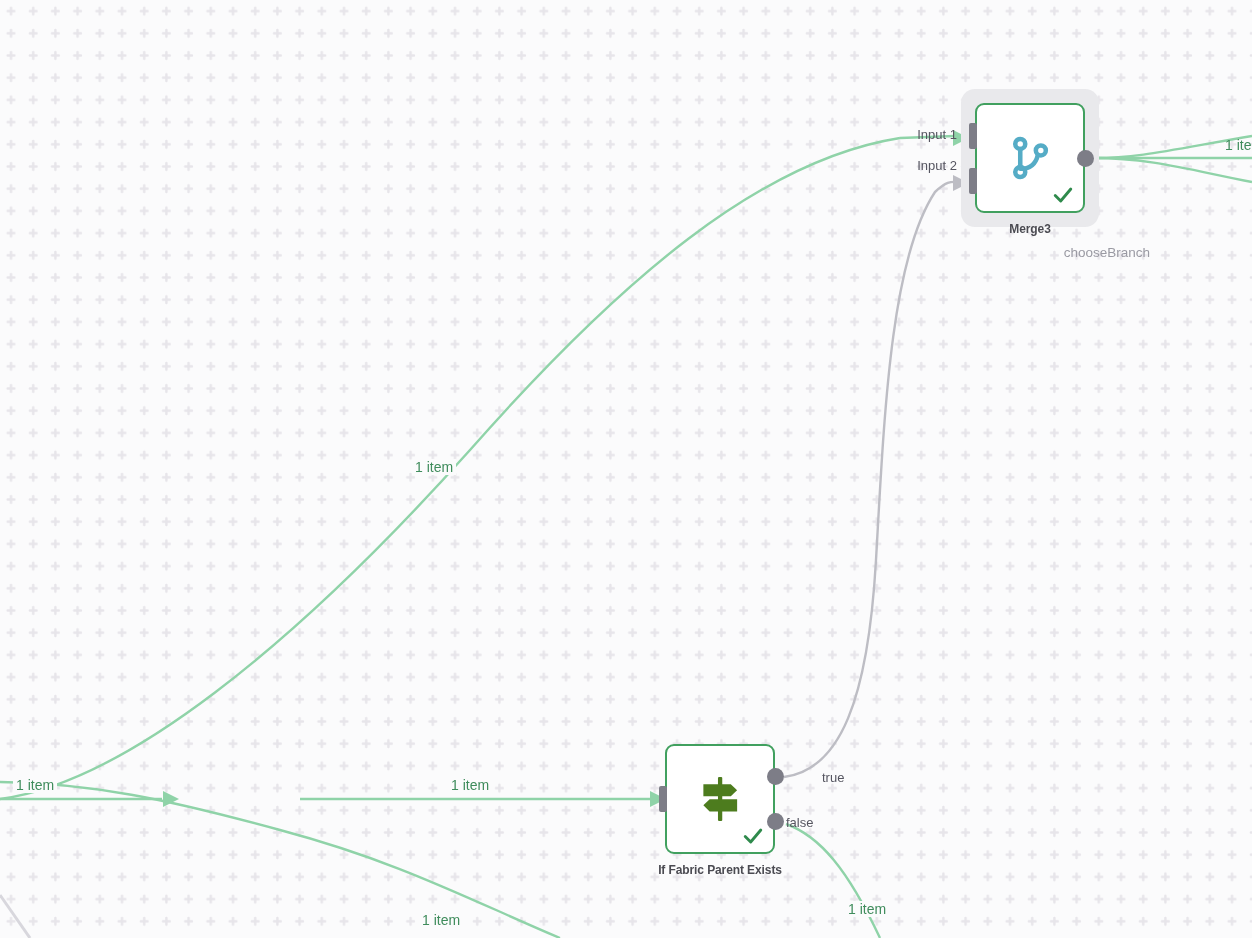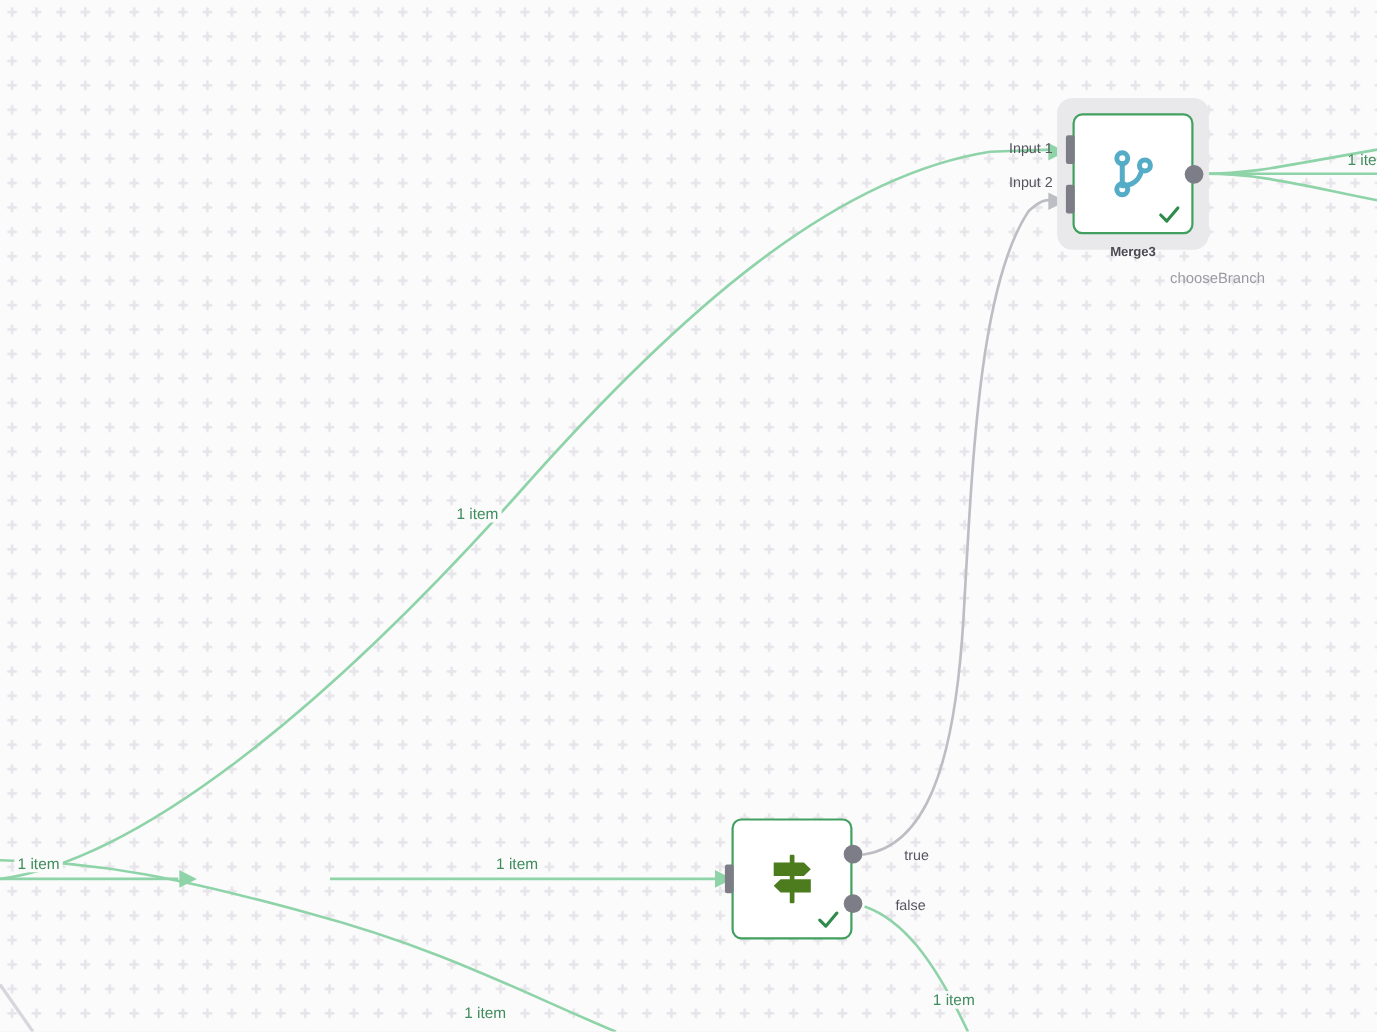--- a/index.html
+++ b/index.html
@@ -243,17 +243,18 @@
         <path d="M3.5 12.5 L9.5 18.5 L20.5 5.5"></path>
       </svg>
     </div>
 
     <div class="port-in" style="left:-6px; top:42px;"></div>
 
     <div class="port-out" style="left:102px; top:24px;"></div>
     <div class="port-out" style="left:102px; top:69px;"></div>
 
     <div class="port-label" style="left:137px; top:26px;margin-left:20px;">true</div>
-    <div class="port-label" style="left:121px; top:71px;margin-left:28px;">false</div>
-
+    <div class="port-label" style="left:121px; top:71px;">false</div>
+
+    <div class="node-title">If Fabric Parent Exists</div>
   </div>
 
 </div>
 
 </body></html>

